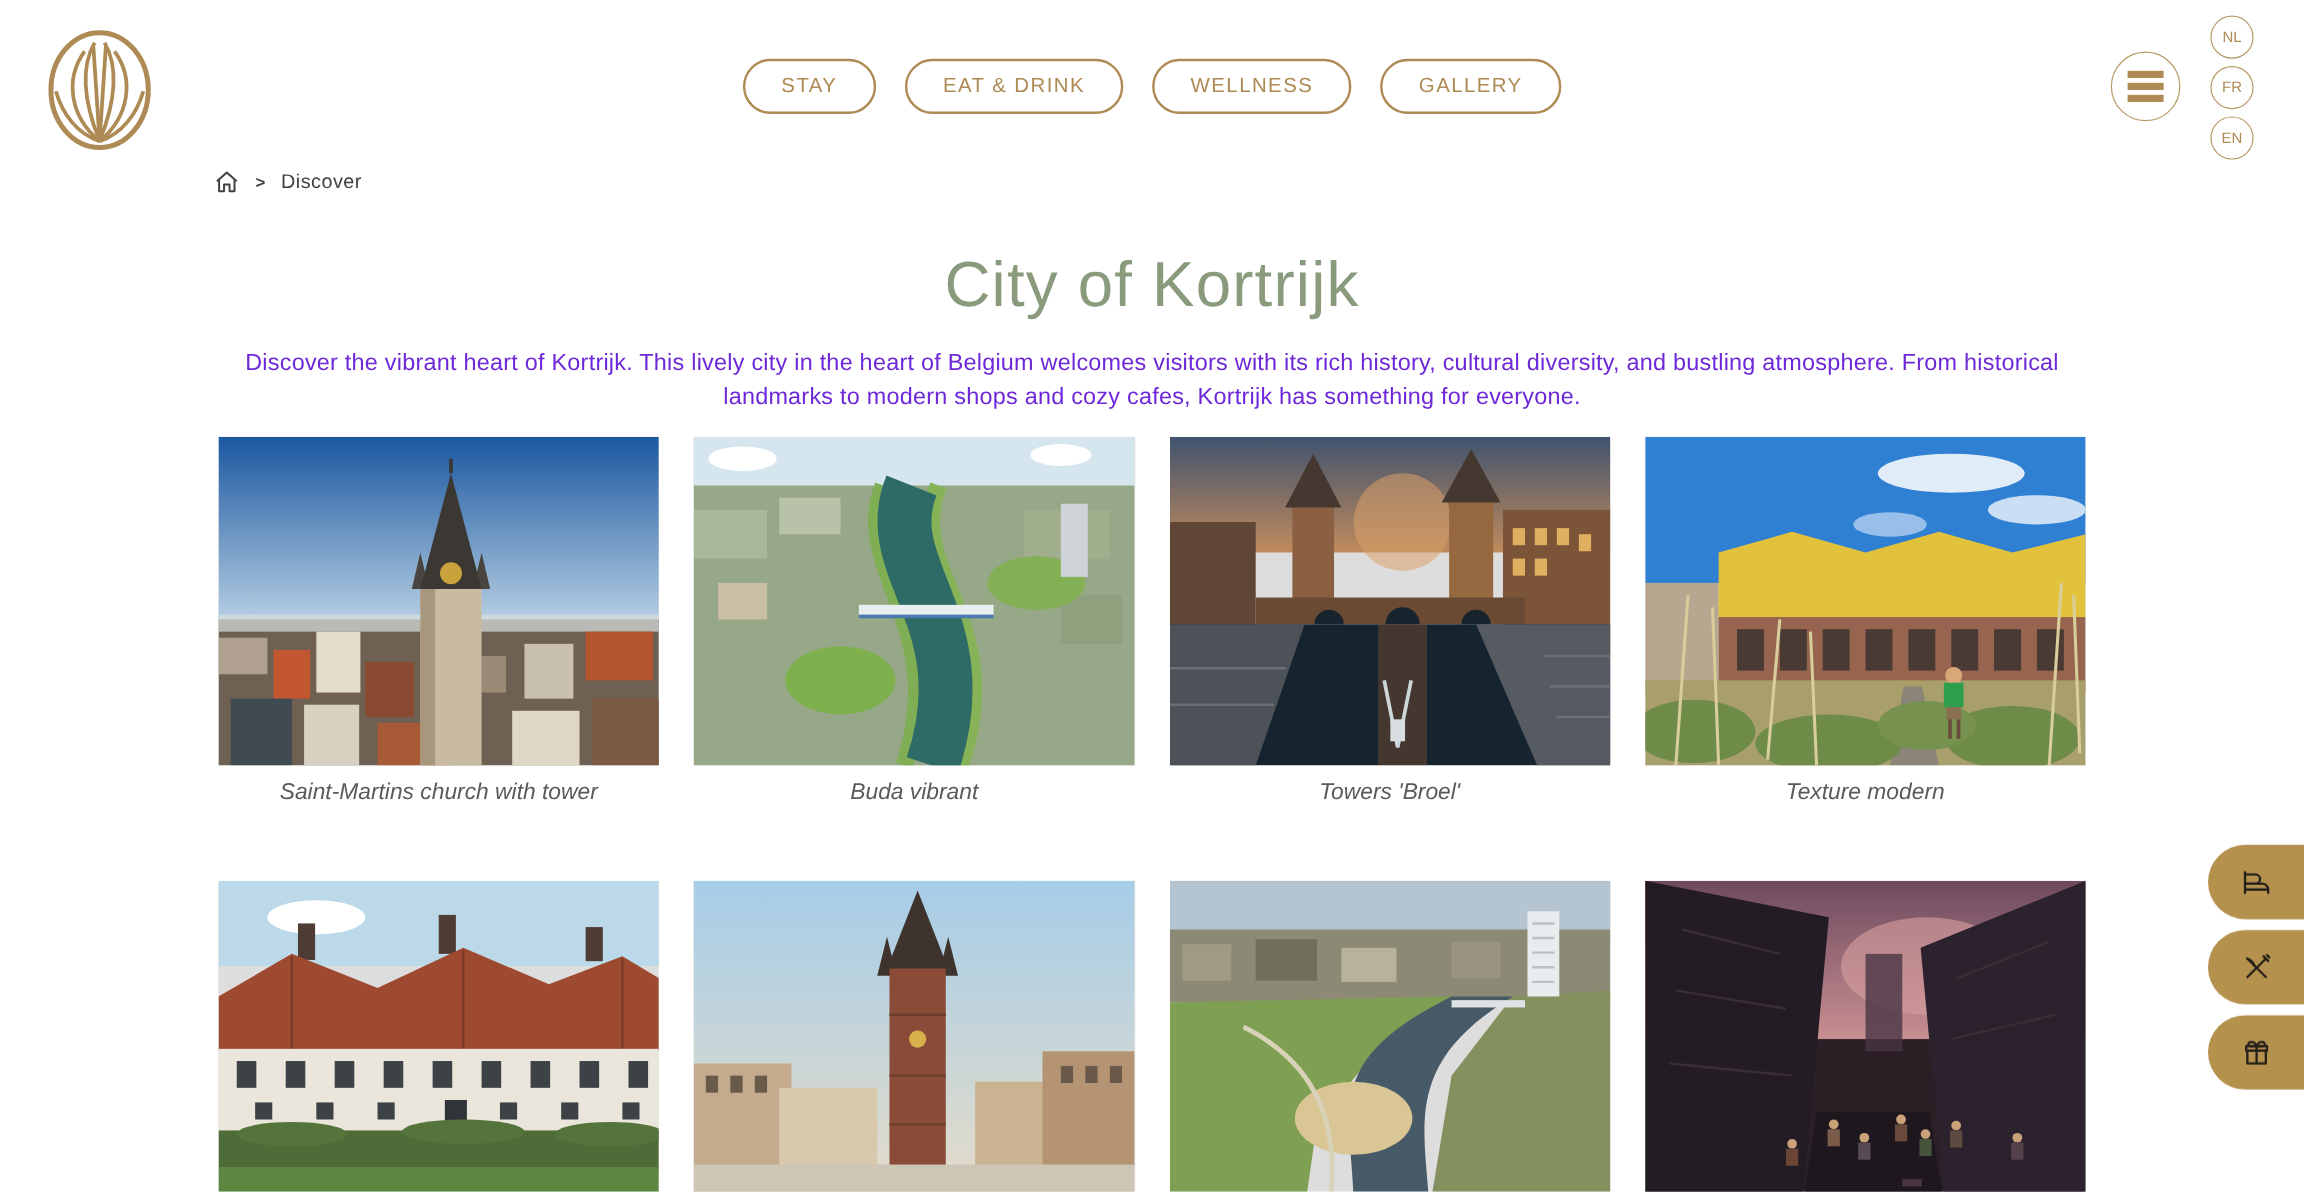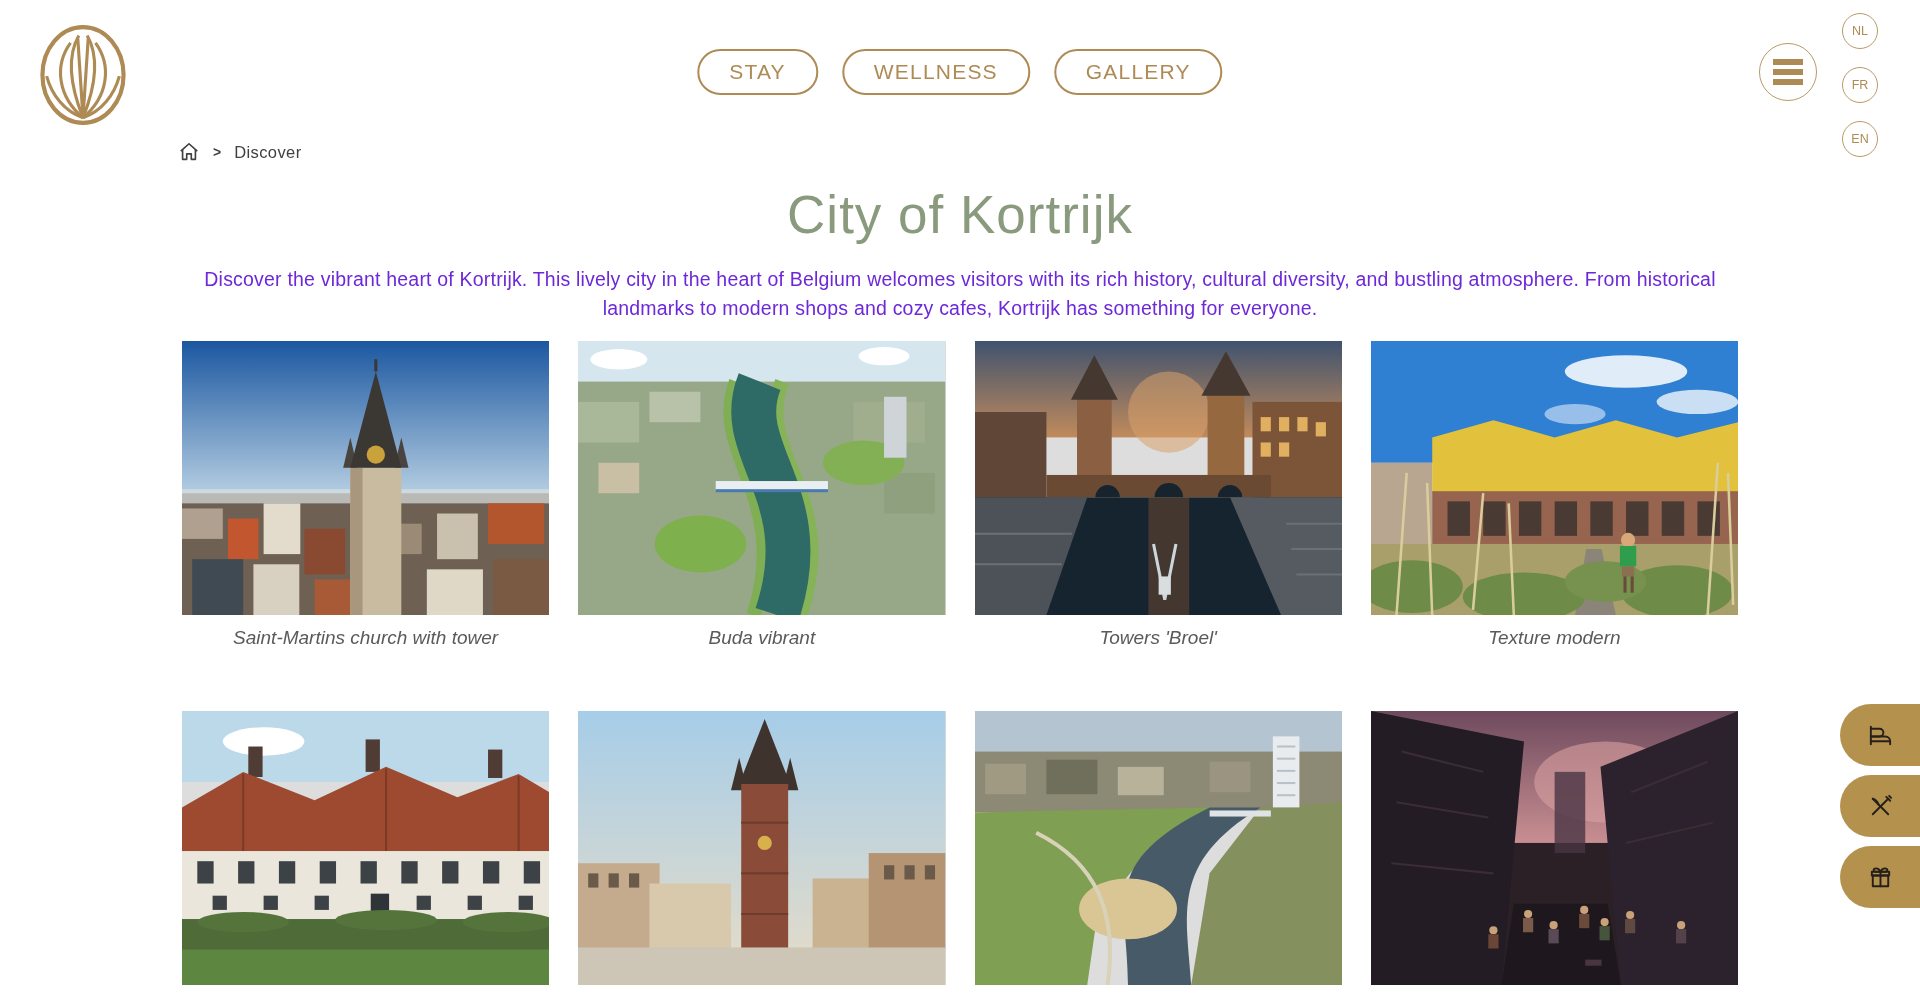--- a/index.html
+++ b/index.html
@@ -5,43 +5,43 @@
   * { margin:0; padding:0; box-sizing:border-box; }
   html,body { width:1920px; height:993px; overflow:hidden; background:#fff;
     font-family:"Liberation Sans", sans-serif; }
 
   
   .header { position:relative; height:122px; }
   .logo { position:absolute; left:31px; top:22px; width:104px; height:100px; cursor:pointer; }
   .main-nav { position:absolute; left:50%; transform:translateX(-50%); top:49px;
     display:flex; gap:24px; }
   .nav-btn { height:46px; padding:15px 30px; border:2px solid #AE8A54; border-radius:23px;
-    background:#fff; color:#AE8A54; font-size:21px; letter-spacing:1.2px; font-weight:500;
+    background:#fff; color:#AE8A54; font-size:17px; letter-spacing:1.2px; font-weight:500;
     display:flex; align-items:center; cursor:pointer; white-space:nowrap;
     font-family:"Liberation Sans", sans-serif; }
   .menu-circle { position:absolute; right:103px; top:43px; width:58px; height:58px;
     border:1.5px solid #B89A67; border-radius:50%; background:#fff;
     display:flex; flex-direction:column; justify-content:center; align-items:center; gap:4px;
     cursor:pointer; }
   .menu-circle .bar { width:30px; height:6px; background:#AE8A54; }
-  .lang-stack { position:absolute; right:42px; top:13px; display:flex; flex-direction:column; gap:18px; }
+  .lang-stack { position:absolute; right:42px; top:13px; display:flex; flex-direction:column; gap:6px; }
   .lang-btn { width:36px; height:36px; border:1px solid #B89A67; border-radius:50%;
     background:#fff; color:#AE8A54; font-size:12.5px; font-weight:500;
     display:flex; align-items:center; justify-content:center; cursor:pointer;
     font-family:"Liberation Sans", sans-serif; }
 
   
   .breadcrumb { margin:18px 0 0 178px; display:flex; align-items:center; gap:13px;
     color:#3F4040; font-size:16.5px; height:24px; }
   .breadcrumb .sep { font-size:14px; font-weight:700; }
   .breadcrumb .home { cursor:pointer; display:flex; align-items:center; }
   .breadcrumb .crumb { letter-spacing:0.4px; }
 
   
-  .page-title { margin-top:20px; text-align:center; color:#8A9A7D; font-size:53px;
+  .page-title { margin-top:43px; text-align:center; color:#8A9A7D; font-size:53px;
     font-weight:400; letter-spacing:1px; }
   .intro { margin:20px auto 0; max-width:1560px; text-align:center; color:#6d28d9;
     font-size:19.5px; line-height:1.5; letter-spacing:0.2px; }
 
   
   .gallery { width:1556px; margin:17px auto 0; display:grid;
     grid-template-columns:repeat(4, 1fr); column-gap:29px; }
   .card { display:flex; flex-direction:column; }
   .card.row2 { margin-top:60px; }
   .photo { width:100%; height:274px; overflow:hidden; cursor:pointer; background:#ddd; }
@@ -77,20 +77,21 @@
         <path d="M50 92 C26 72 22 42 38 20"></path>
         <path d="M50 92 C74 72 78 42 62 20"></path>
         <path d="M50 92 C32 86 20 70 15 52"></path>
         <path d="M50 92 C68 86 80 70 85 52"></path>
       </g>
     </svg>
   </div>
 
   <nav class="main-nav">
     <button class="nav-btn">STAY</button>
+    <button class="nav-btn">EAT &amp; DRINK</button>
     <button class="nav-btn">WELLNESS</button>
     <button class="nav-btn">GALLERY</button>
   </nav>
 
   <div class="menu-circle">
     <span class="bar"></span>
     <span class="bar"></span>
     <span class="bar"></span>
   </div>
 

